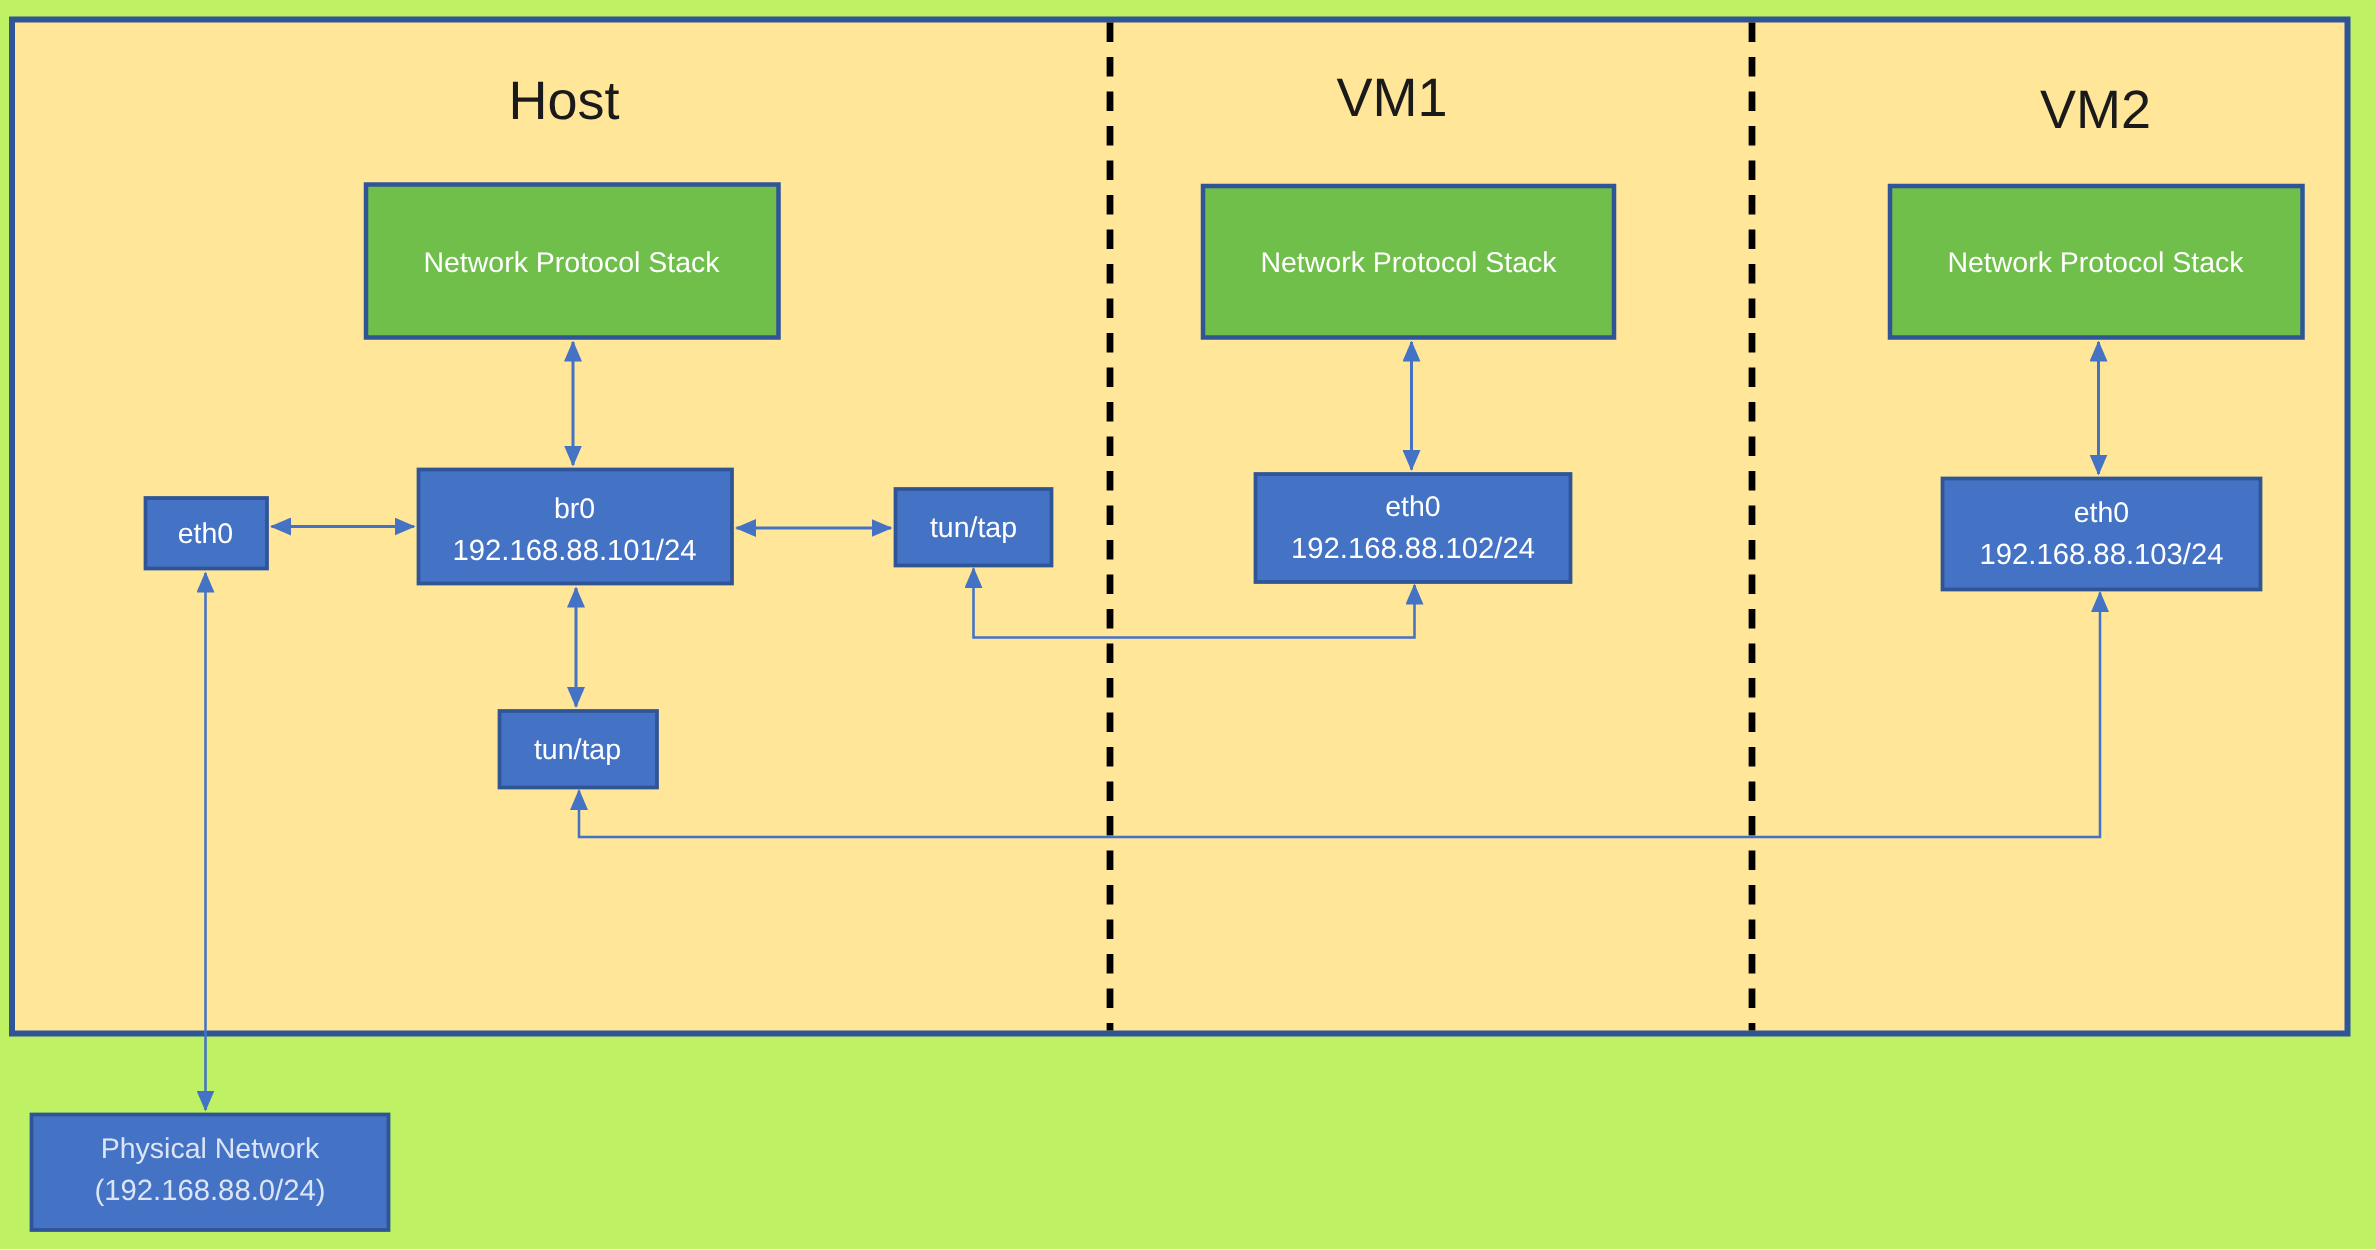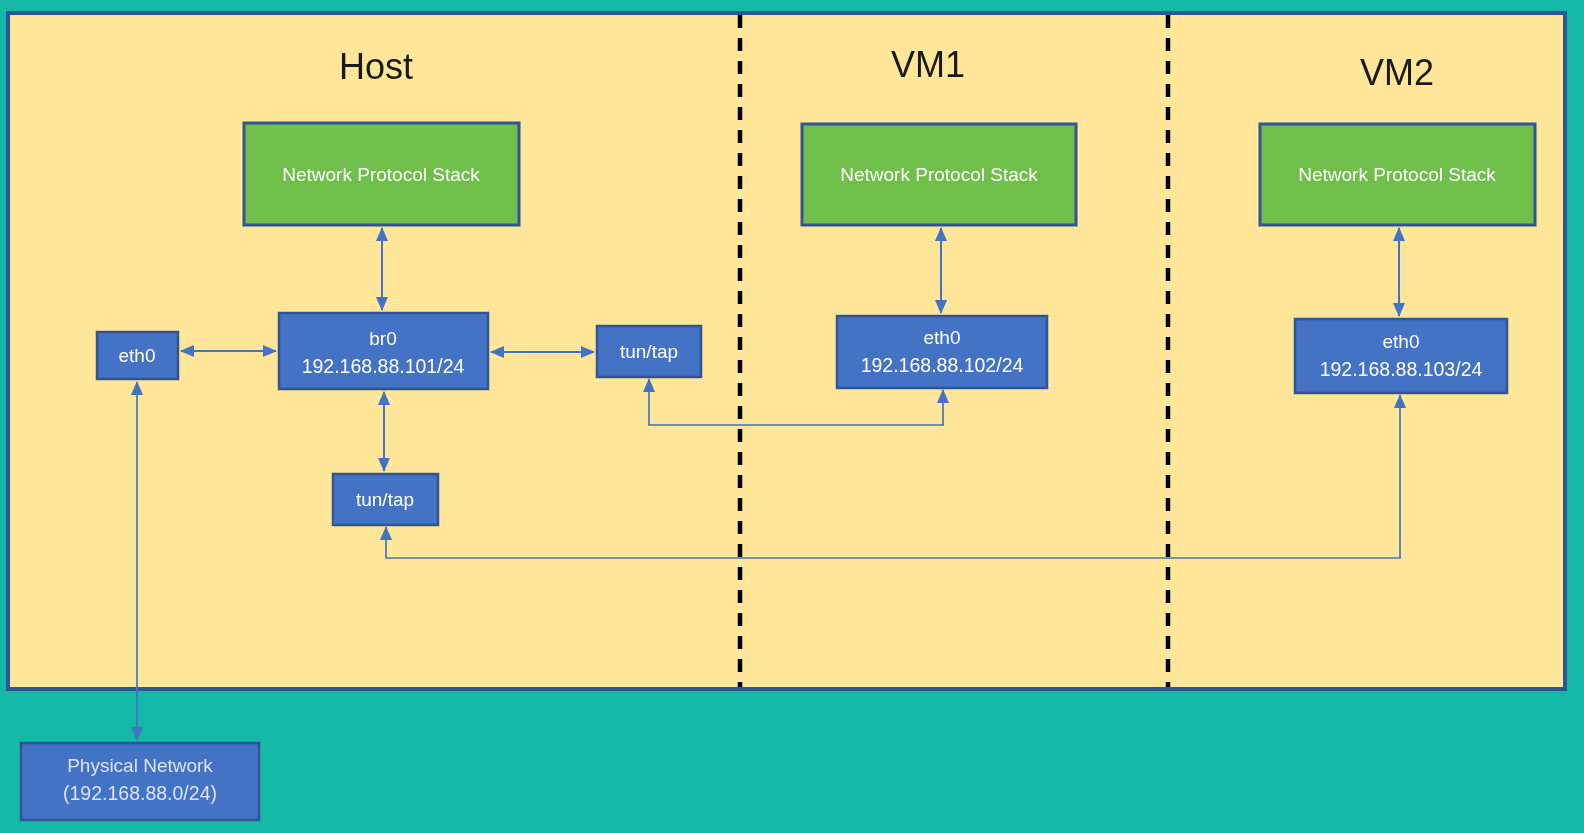--- a/index.html
+++ b/index.html
@@ -5,21 +5,21 @@
   html, body {
     margin: 0;
     padding: 0;
     background: #ffffff;
     font-family: "Liberation Sans", sans-serif;
   }
   .stage {
     position: relative;
     width: 1584px;
     height: 833px;
-    background: #14b8a6;
+    background: #bef264;
     overflow: hidden;
   }
   svg { display: block; }
 
   .container-rect {
     fill: var(--container-fill, #FFE699);
     stroke: var(--container-border, #2F5597);
     stroke-width: 4;
   }
   .divider {

